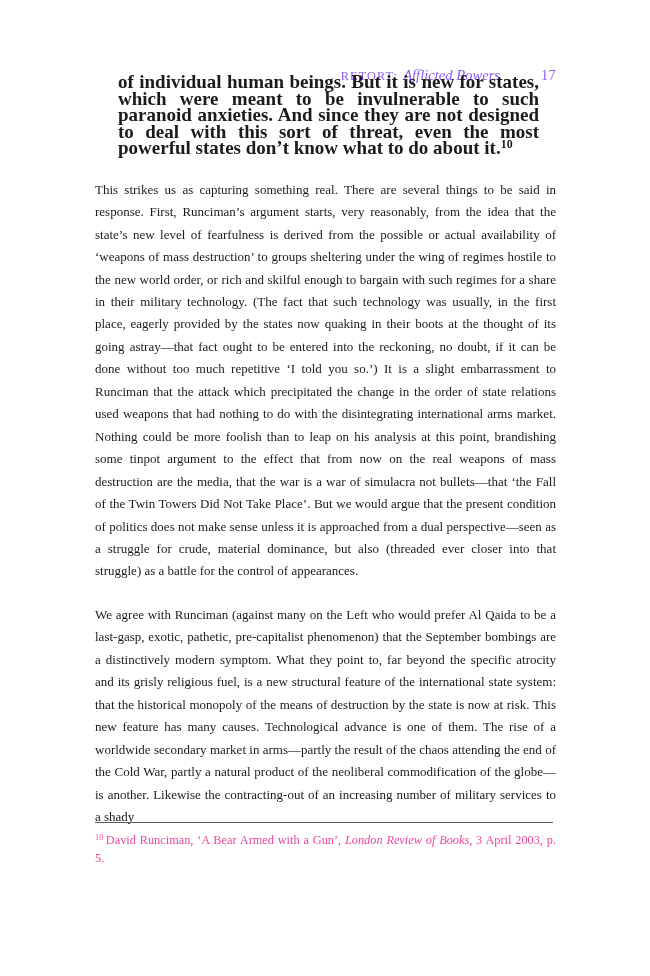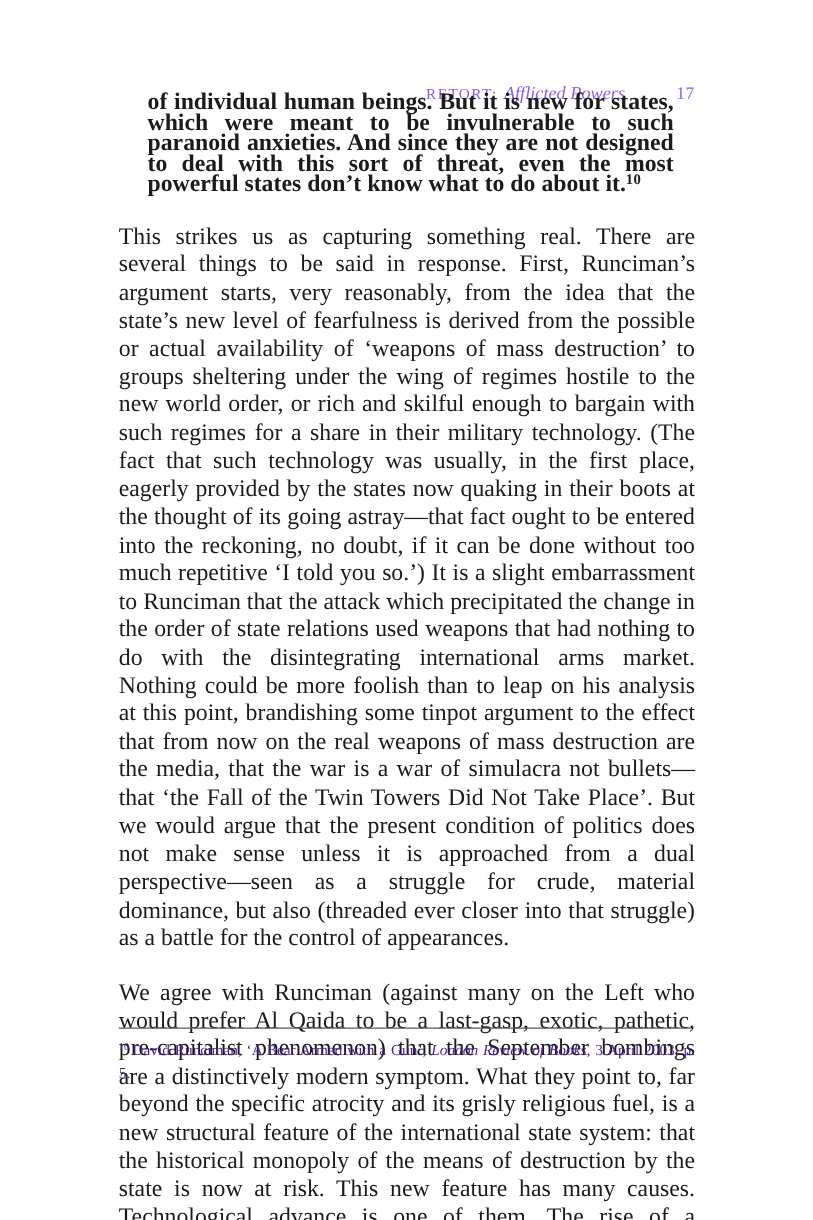--- a/index.html
+++ b/index.html
@@ -72,21 +72,21 @@
     line-height: 16.55px;
     text-align: justify;
     text-justify: inter-word;
     -webkit-hyphens: none;
     hyphens: none;
     font-weight: bold;
   }
 
   p.body {
     margin: 0;
-    font-size: 19px;
+    font-size: 13px;
     line-height: 22.45px;
     text-align: justify;
     text-justify: inter-word;
     text-indent: 0;
   }
 
   p.body.gap-before {
     margin-top: 21px;
   }
 
@@ -113,21 +113,21 @@
     height: 1px;
     background: #5a5a5a;
     margin: 0 0 9px 0;
   }
   .footnote {
     margin: 0;
     font-size: 12.3px;
     line-height: 17.6px;
     text-align: justify;
     text-justify: inter-word;
-    color: #4c1d95;
+    color: #ec4899;
   }
   .footnote sup.fn-num {
     font-size: 0.68em;
     vertical-align: 0.5em;
     line-height: 0;
     margin-right: 2.5px;
   }
   .footnote i {
     font-style: italic;
   }

